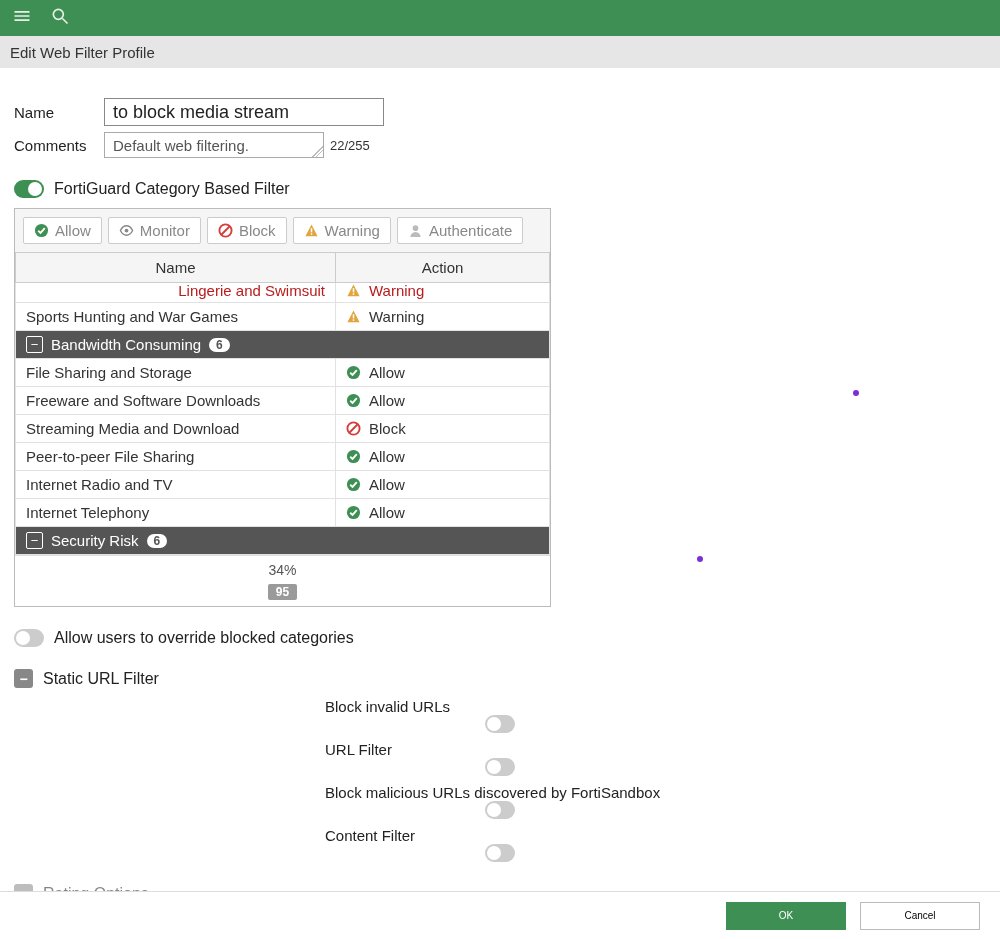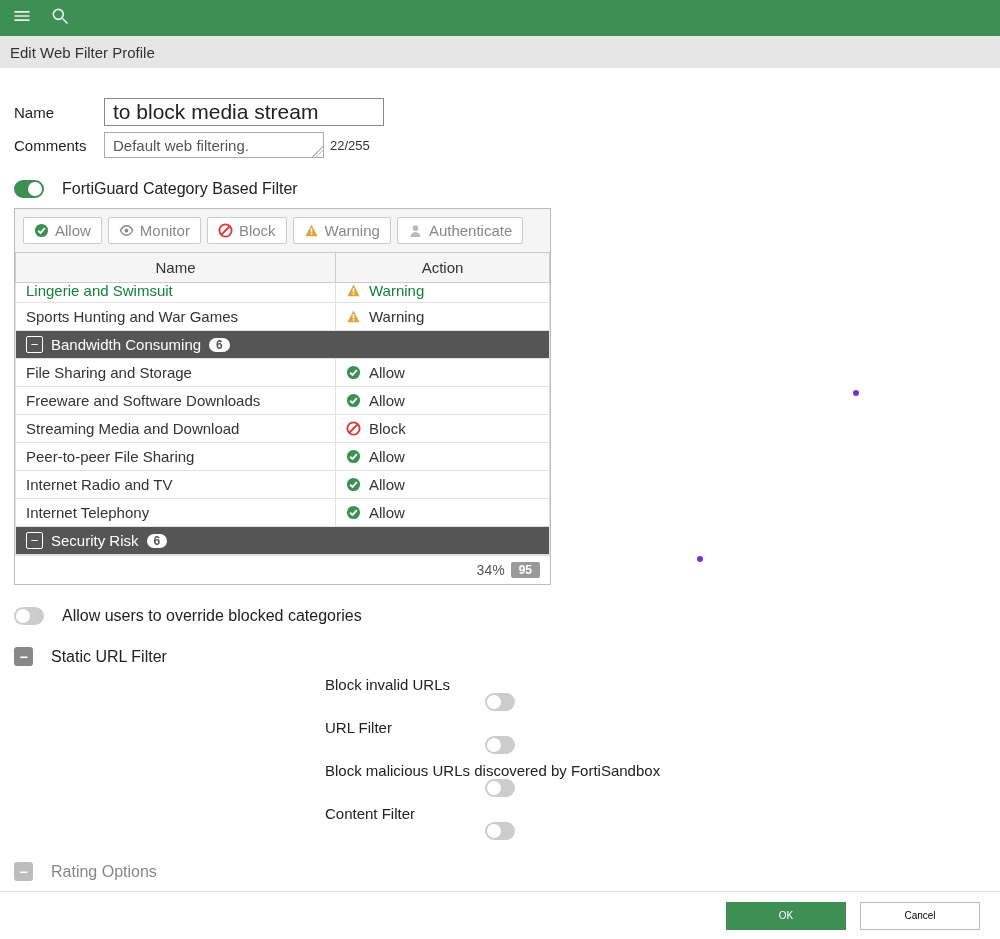--- a/index.html
+++ b/index.html
@@ -7,26 +7,26 @@
 
   .topbar { background: #3e8f54; height: 36px; display: flex; align-items: center; padding: 0 12px; gap: 18px; }
   .topbar svg { width: 20px; height: 20px; fill: #e8f2eb; }
 
   .subhead { background: #e6e6e6; height: 32px; display: flex; align-items: center; padding: 0 10px; font-size: 15px; color: #333; }
 
   .content { padding: 10px 14px 0 14px; height: 805px; overflow: hidden; margin-top: 20px; }
 
   .form-row { display: flex; align-items: center; margin-bottom: 6px; }
   .form-label { width: 90px; font-size: 15px; color: #222; }
-  .name-input { width: 280px; height: 28px; border: 1px solid #888; padding: 0 8px; font-size: 21px; color: #222; background:#fff; }
+  .name-input { width: 280px; height: 28px; border: 1px solid #888; padding: 0 8px; font-size: 18px; color: #222; background:#fff; }
   .comments-input { width: 220px; height: 26px; border: 1px solid #aaa; padding: 0 8px; font-size: 15px; color: #555; resize: none; background: #fff; background-image: linear-gradient(135deg, transparent 60%, #bbb 60%, #bbb 65%, transparent 65%, transparent 72%, #bbb 72%, #bbb 77%, transparent 77%); background-repeat: no-repeat; background-position: bottom right; background-size: 14px 14px;}
   .char-count { font-size: 13px; color: #333; margin-left: 6px; }
 
   .section { margin-top: 22px; }
-  .section-head { display:flex; align-items:center; gap:18px; font-size:16px; color:#222; }
+  .section-head { display:flex; align-items:center; gap:10px; font-size:16px; color:#222; }
 
   .toggle { width: 30px; height: 18px; border-radius: 9px; position: relative; display:inline-block; }
   .toggle.on { background: #3e8f54; }
   .toggle.off { background: #ccc; }
   .toggle .knob { width:14px; height:14px; background:#fff; border-radius:50%; position:absolute; top:2px; }
   .toggle.on .knob { right: 2px; }
   .toggle.off .knob { left: 2px; }
 
   .sq-toggle { width:19px; height:19px; border-radius:3px; background:#888; display:flex; align-items:center; justify-content:center; color:#fff; font-size:14px; font-weight:bold; }
 
@@ -37,22 +37,22 @@
 
   .tbl { width:100%; border-collapse: collapse; }
   .tbl th { background:#f5f5f5; font-weight:400; font-size:15px; color:#333; padding:6px 10px; border:1px solid #ccc; }
   .tbl td { font-size:15px; color:#333; padding:5px 10px; border:1px solid #e2e2e2; background:#fff; }
   .tbl td:first-child { width: 320px; }
   .tbl .grp td { background:#555; color:#fff; padding:5px 10px; }
   .grp-inner { display:flex; align-items:center; gap:8px; }
   .grp-exp { width:17px; height:17px; border:1.5px solid #fff; border-radius:2px; display:flex; align-items:center; justify-content:center; font-size:13px; line-height:1; }
   .grp-count { background:#fff; color:#555; border-radius:9px; padding:0 7px; font-size:12px; font-weight:bold; }
   .act-cell { display:flex; align-items:center; gap:8px; }
-  .partial-row td { font-size:15px; color:#15803d; background:#fff; padding:0 10px 4px 10px; line-height:1; border-top:none;}
-  .tbl-foot { display:flex; justify-content:flex-end; align-items:center; gap:6px; padding:6px 10px; background:#fff; border-top:1px solid #ddd; font-size:14px; color:#555;}
+  .partial-row td { font-size:15px; color:#b91c1c; background:#fff; padding:0 10px 4px 10px; line-height:1; border-top:none;text-align:right;}
+  .tbl-foot { display:flex; justify-content:flex-end; align-items:center; gap:6px; padding:6px 10px; background:#fff; border-top:1px solid #ddd; font-size:14px; color:#555;flex-direction:column;}
   .pill { background:#9a9a9a; color:#fff; border-radius:2px; padding:1px 8px; font-size:12px; font-weight:bold;}
 
   .opt-row { display:flex; align-items:center; margin:8px 0; font-size:15px; color:#222;flex-direction:column;}
   .opt-row .label { width: 350px; }
 
   .footer { position:absolute; bottom:0; left:0; right:0; height:48px; border-top:1px solid #ddd; background:#fff; display:flex; justify-content:flex-end; align-items:center; gap:14px; padding:0 20px;}
   .btn { width:120px; height:28px; font-size:10px; border:1px solid #bbb; background:#fff; cursor:pointer; }
   .btn.primary { background:#3e8f54; color:#fff; border-color:#3e8f54; }
 
   .dot { position:absolute; width:6px; height:6px; background:#7c2fd6; border-radius:50%; }

